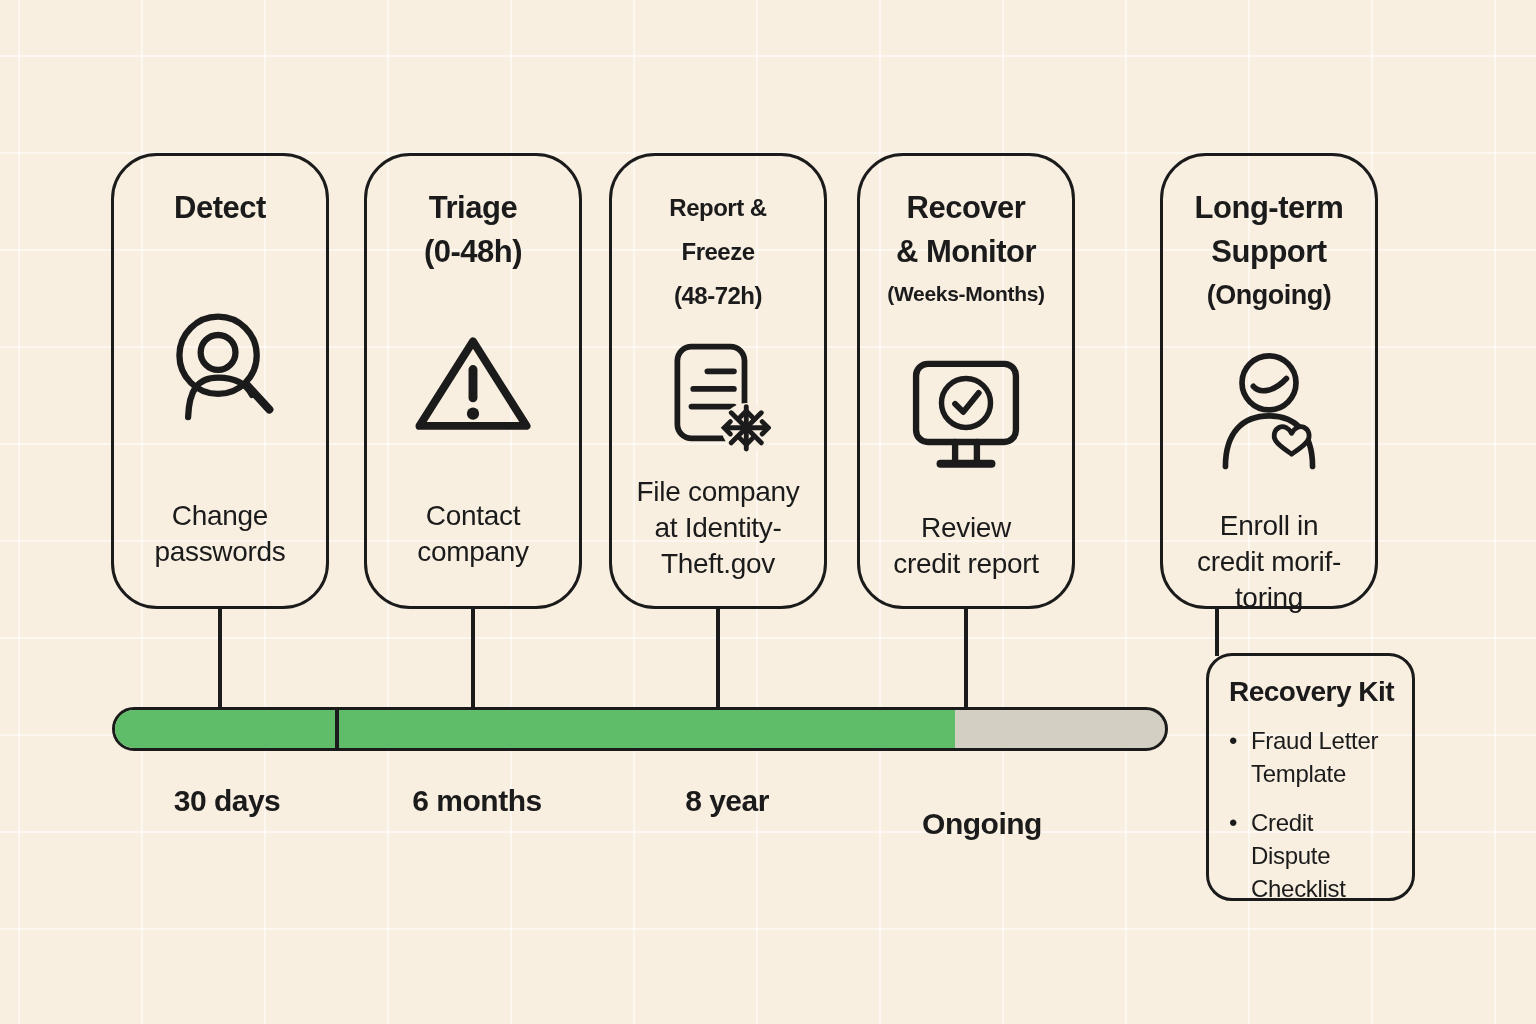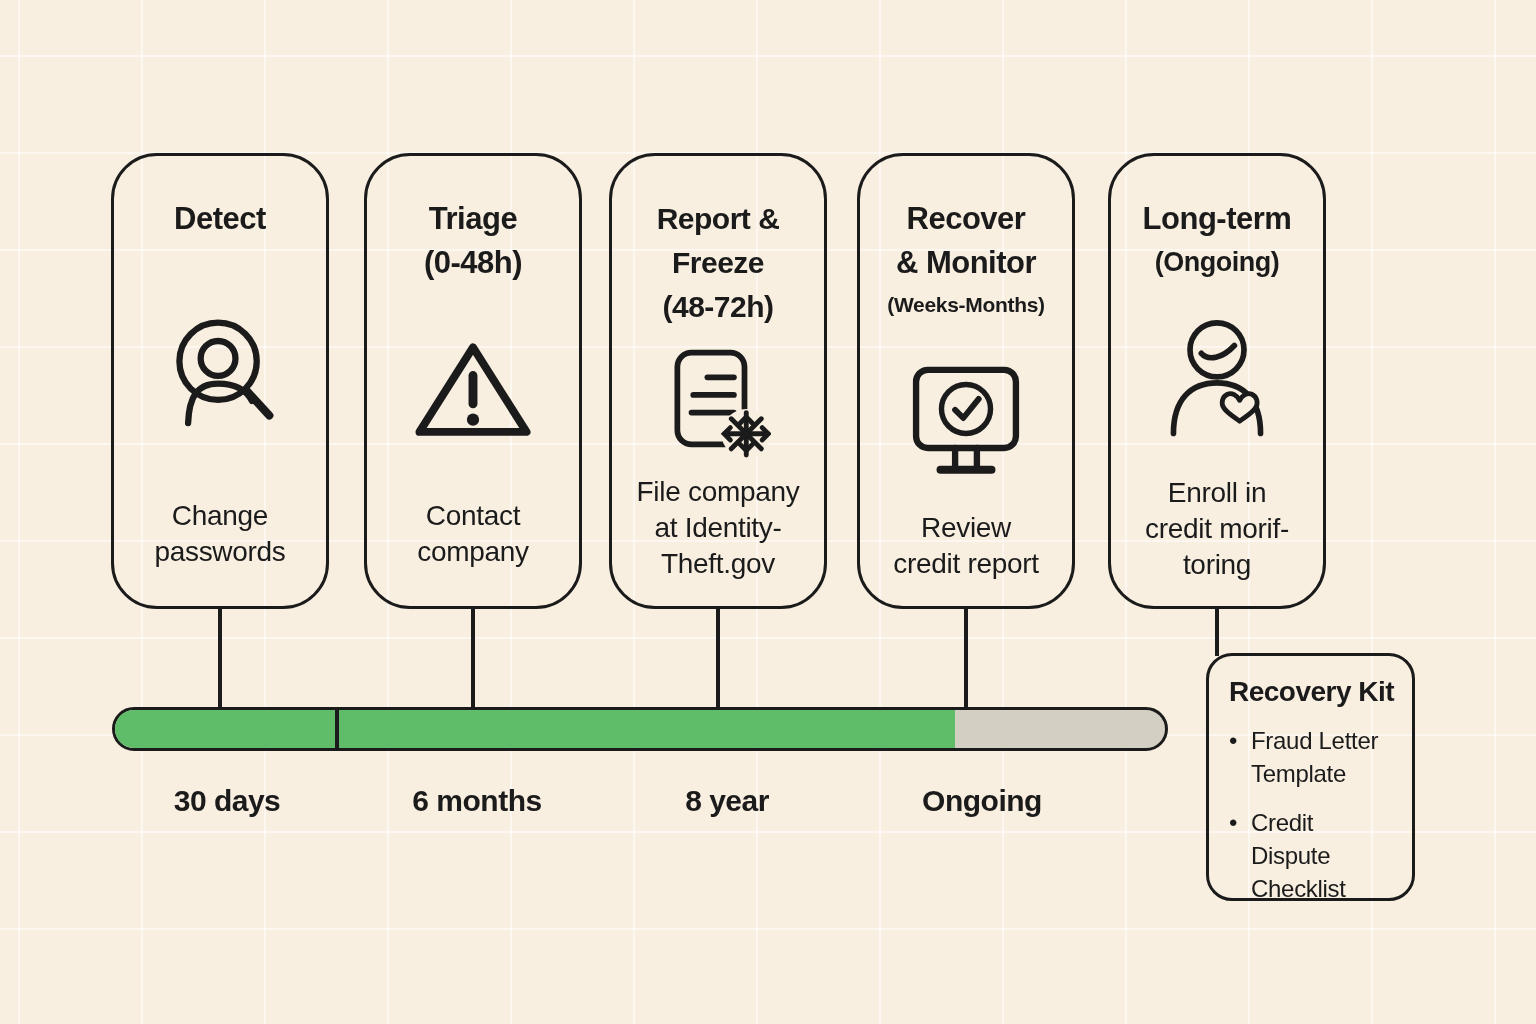--- a/index.html
+++ b/index.html
@@ -14,23 +14,23 @@
     background-size:123px 97px;
     background-position:18px 55px;
   }
   .card{
     position:absolute;top:153px;width:218px;height:456px;
     border:3.5px solid #1b1b1b;border-radius:46px;
     box-sizing:border-box;
     display:flex;flex-direction:column;align-items:center;
     background:transparent;
   }
-  .card-title{margin-top:41px;text-align:center;line-height:44px;letter-spacing:-0.5px;}
+  .card-title{margin-top:30px;text-align:center;line-height:44px;letter-spacing:-0.5px;}
   .t-big{font-size:31px;font-weight:bold;}
-  .t-big3{font-size:30px;font-weight:bold;}
+  .t-big3{font-size:24px;font-weight:bold;}
   .t-med{font-size:27px;font-weight:bold;line-height:42px;}
   .t-small{font-size:21px;font-weight:bold;line-height:40px;letter-spacing:-0.3px;}
   .card-icon{margin:auto 0;display:flex;align-items:center;justify-content:center;}
   .card-body{margin-bottom:36px;text-align:center;font-size:28px;line-height:36px;letter-spacing:-0.3px;}
   .card-body.tight{margin-bottom:24px;}
   svg{display:block;}
 
   .connector{position:absolute;width:3.5px;background:#1b1b1b;}
 
   .timeline-bar{
@@ -147,23 +147,24 @@
       <path d="M 77,98 V 119" stroke-width="7"></path>
       <path d="M 37,122 H 93" stroke-width="9"></path>
     </svg>
   </div>
   <div class="card-body tight">
     <div>Review</div>
     <div>credit report</div>
   </div>
 </div>
 
-<div class="card" style="left:1108px;gap:35px;">
+<div class="card" style="left:1160px;gap:35px;">
   <div class="card-title">
     <div class="t-big">Long-term</div>
+    <div class="t-big">Support</div>
     <div class="t-med">(Ongoing)</div>
   </div>
   <div class="card-icon">
     <svg width="108" height="122" viewBox="0 0 124 139" fill="none" stroke="#1b1b1b" stroke-linecap="round">
       <circle cx="62" cy="36" r="31" stroke-width="6.5"></circle>
       <path d="M 44,40 C 52,49 68,46 82,31" stroke-width="6.5"></path>
       <path d="M 12,132 C 12,93 32,74 62,74 C 92,74 112,93 112,132" stroke-width="6.5"></path>
       <path d="M 88,94 C 85,88 79,85 74,87 C 68,90 66,97 70,103 C 74,109 83,114 88,118 C 93,114 102,109 106,103 C 110,97 108,90 102,87 C 97,85 91,88 88,94 Z" stroke-width="5.5" fill="#f8efe1" stroke-linejoin="round"></path>
     </svg>
   </div>
@@ -175,21 +176,21 @@
 </div>
 
 <div class="timeline-bar" style="background: rgb(211, 207, 194);">
   <div class="timeline-progress" style="background: rgb(95, 189, 106);"></div>
   <div class="timeline-divider"></div>
 </div>
 
 <div class="timeline-label" style="left:227px;">30 days</div>
 <div class="timeline-label" style="left:477px;">6 months</div>
 <div class="timeline-label" style="left:727px;">8 year</div>
-<div class="timeline-label" style="left:982px;">Ongoing</div>
+<div class="timeline-label" style="left:982px;margin-top:23px;">Ongoing</div>
 
 <div class="kit">
   <div class="kit-title">Recovery Kit</div>
   <div class="kit-item">
     <span class="kit-bullet">•</span>
     <span>Fraud Letter Template</span>
   </div>
   <div class="kit-item">
     <span class="kit-bullet">•</span>
     <span>Credit Dispute Checklist</span>

